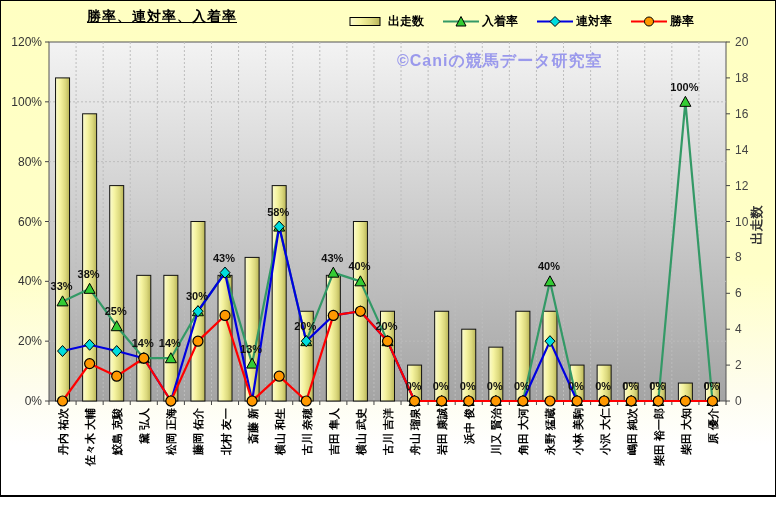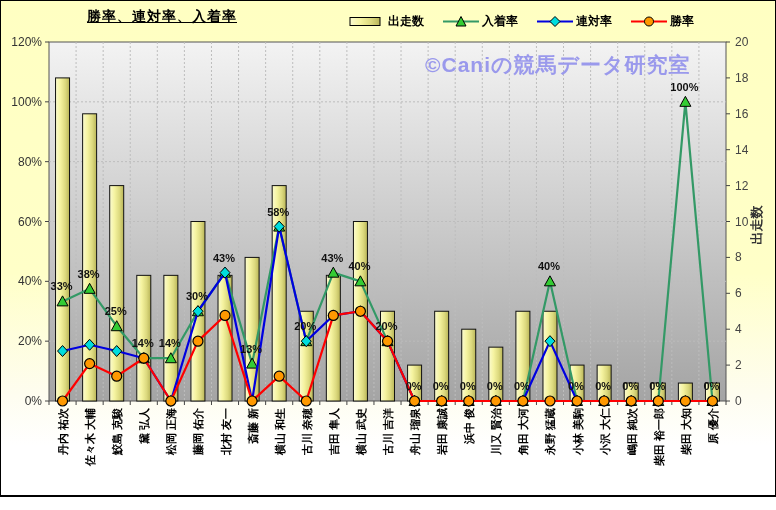--- a/index.html
+++ b/index.html
@@ -8,22 +8,22 @@
   .frame{position:absolute;left:0;top:0;width:774px;height:494px;
          border:1px solid #000;border-bottom-width:2px;
          background:linear-gradient(180deg,#ffffc2 0%,#ffffc8 55%,#fefdf0 80%,#ffffff 90%);
          overflow:hidden;}
   #chart-title{position:absolute;left:86px;top:7px;font-size:14px;font-weight:bold;
          color:#000;text-decoration:underline;letter-spacing:1px;z-index:4;}
   .legend{position:absolute;left:348px;top:12px;display:flex;align-items:center;
          gap:19px;z-index:4;}
   .legend-item{display:flex;align-items:center;gap:3px;font-size:12px;font-weight:bold;color:#000;}
   .swatch{display:inline-block;width:36px;height:13px;line-height:0;}
-  #watermark{position:absolute;left:396px;top:50px;font-size:21px;font-weight:bold;
-         color:#9a99ec;z-index:3;letter-spacing:1px;margin-left:28px;}
+  #watermark{position:absolute;left:396px;top:50px;font-size:16px;font-weight:bold;
+         color:#9a99ec;z-index:3;letter-spacing:1px;}
   #plot-svg{position:absolute;left:0;top:0;z-index:1;}
 </style>
 </head>
 <body>
 
 <div class="frame">
   <div id="chart-title">勝率、連対率、入着率</div>
 
   <div class="legend">
     <div class="legend-item">

